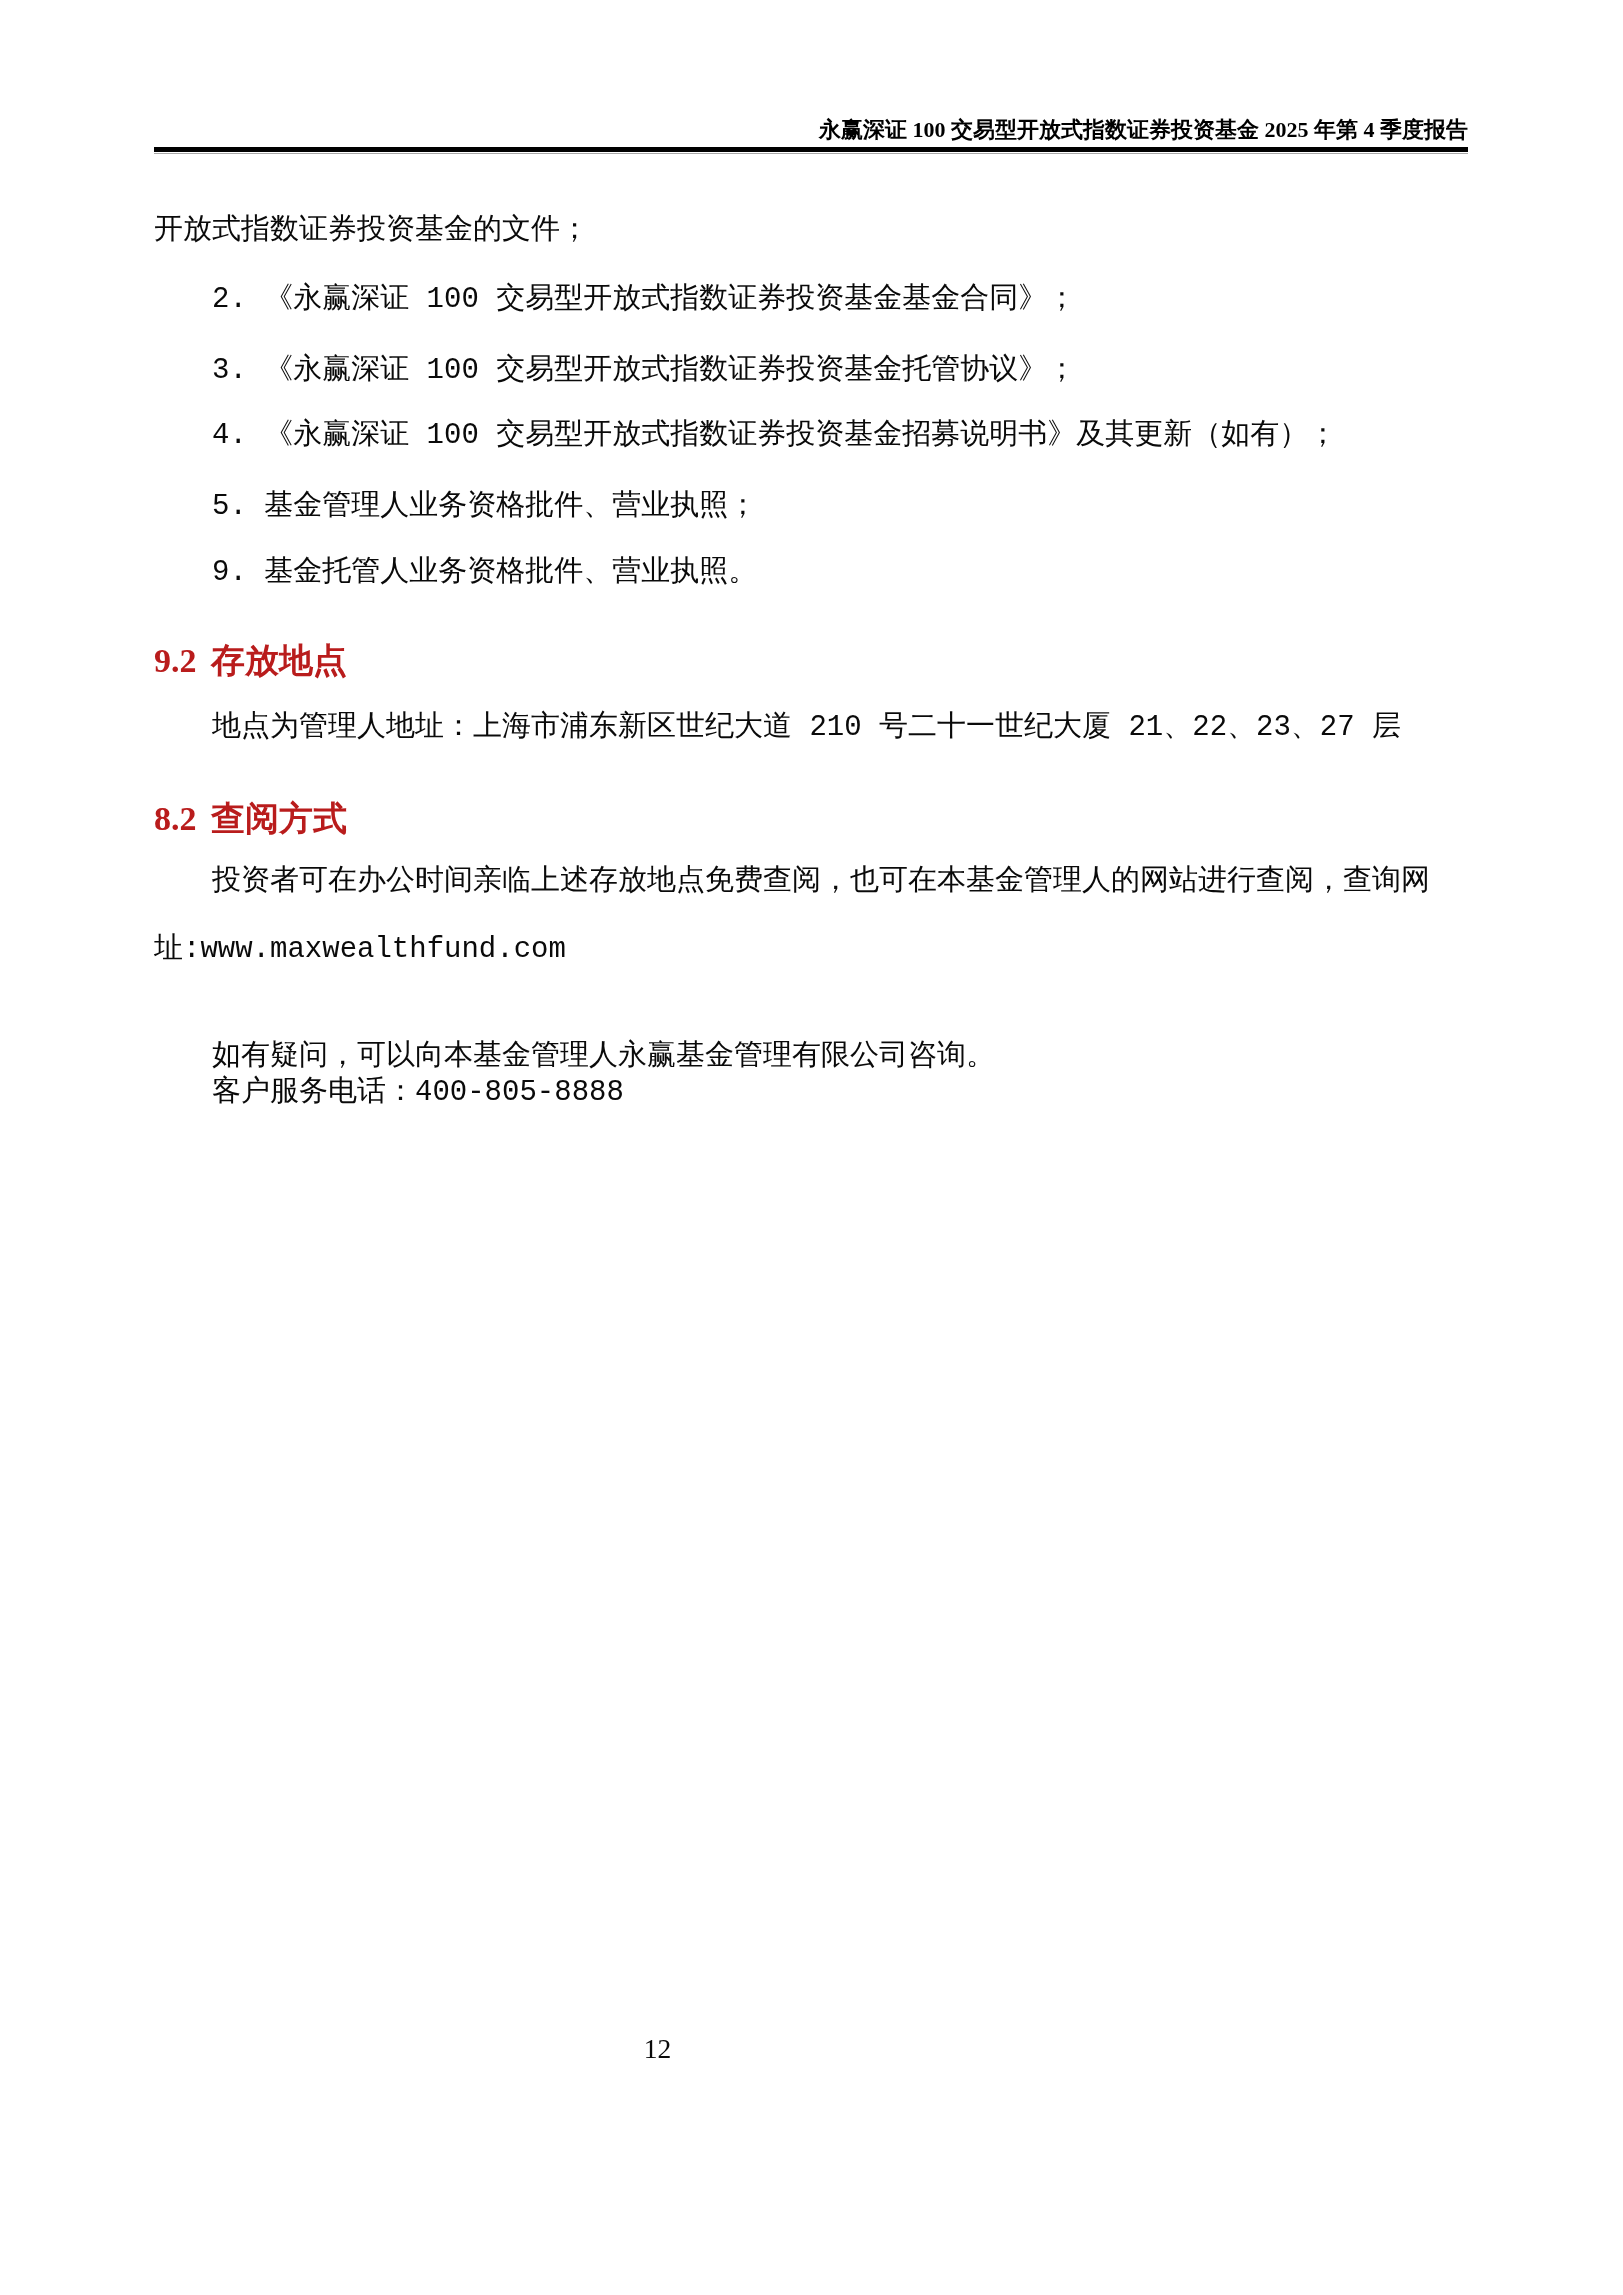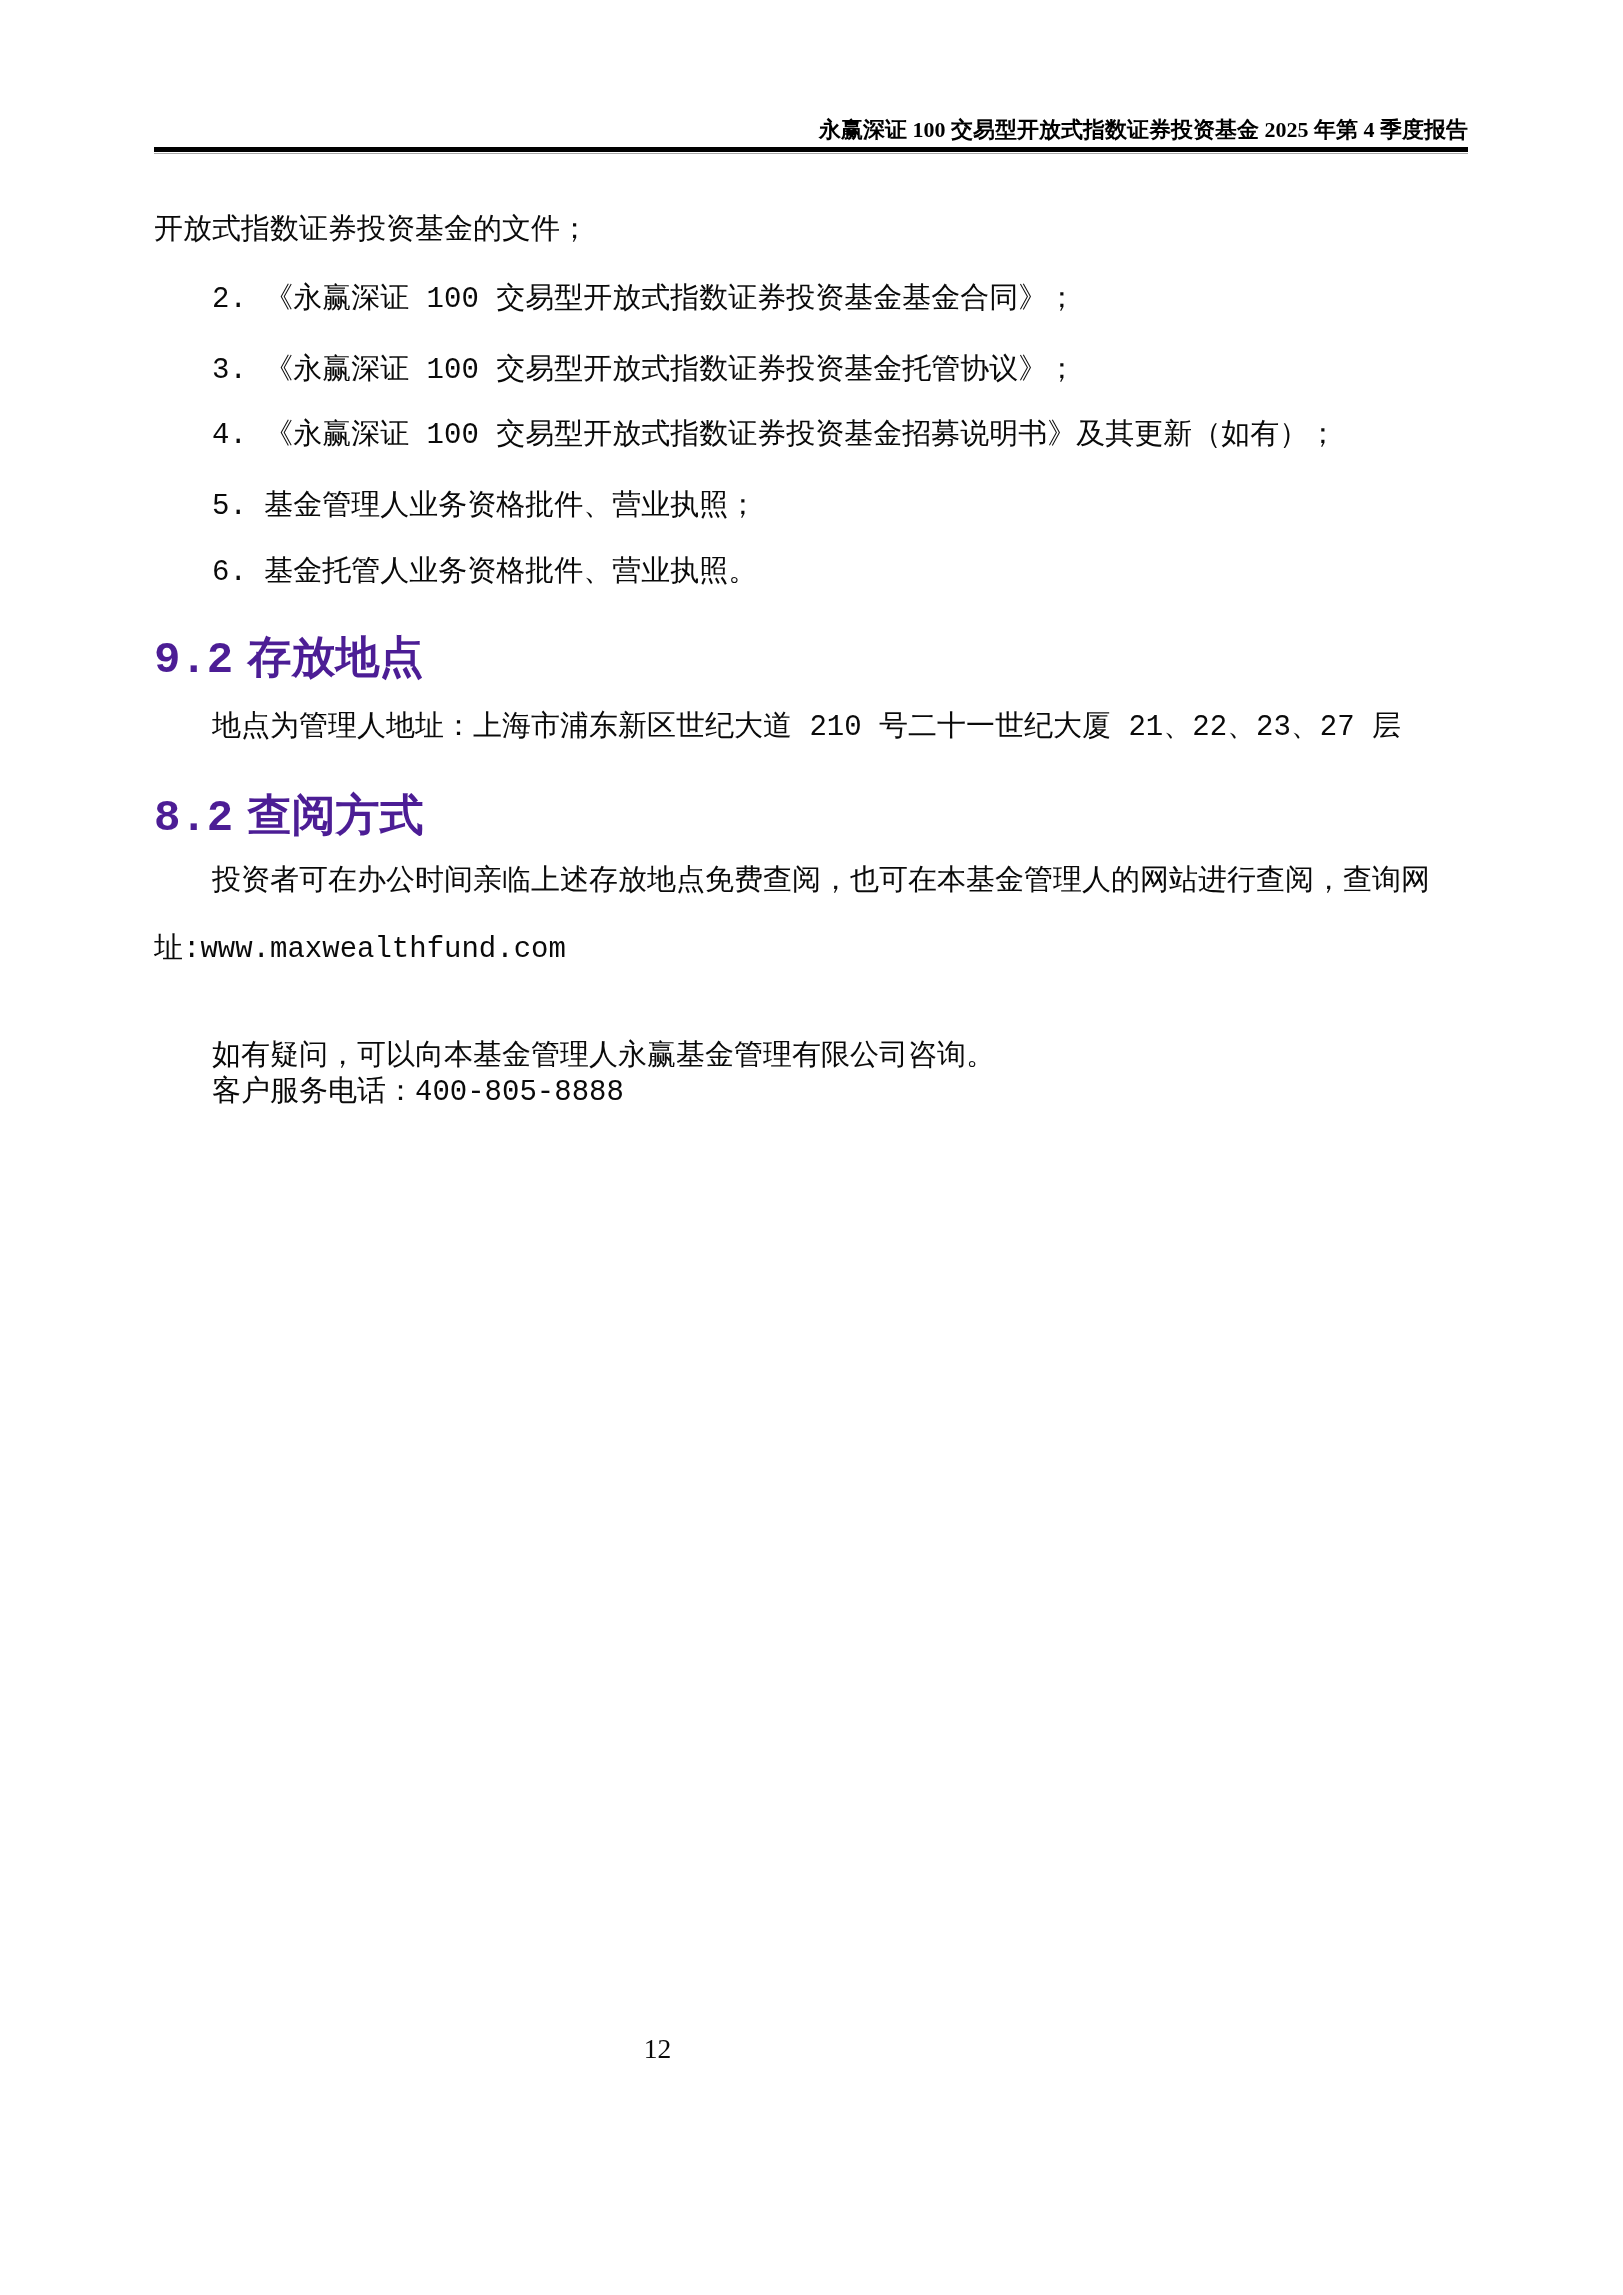--- a/index.html
+++ b/index.html
@@ -53,26 +53,26 @@
     color: #0a0a0a;
     font-family: Liberation Mono, monospace;
   }
   .indent {
     left: 212px;
   }
   .heading {
     position: absolute;
     left: 154px;
     margin: 0;
-    font-size: 44px;
+    font-size: 34px;
     line-height: 37px;
     font-weight: 700;
-    font-family: Liberation Mono, monospace;
+    font-family: Liberation Serif, serif;
     white-space: nowrap;
-    color: #4c1d95;
+    color: #b91c1c;
   }
   .heading .heading-title-span {
     margin-left: 14.4px;
   }
   .sig-line {
     position: absolute;
     left: 154px;
     width: 1314px;
     text-align: right;
     font-size: 29px;
@@ -104,21 +104,21 @@
   <div class="line" style="top:215px;">开放式指数证券投资基金的文件；</div>
 
   <div class="line indent" style="top:284px;">2. 《永赢深证 100 交易型开放式指数证券投资基金基金合同》；</div>
 
   <div class="line indent" style="top:355px;">3. 《永赢深证 100 交易型开放式指数证券投资基金托管协议》；</div>
 
   <div class="line indent" style="top:420px;">4. 《永赢深证 100 交易型开放式指数证券投资基金招募说明书》及其更新（如有）；</div>
 
   <div class="line indent" style="top:491px;">5. 基金管理人业务资格批件、营业执照；</div>
 
-  <div class="line indent" style="top:557px;">6. 基金托管人业务资格批件、营业执照。</div>
+  <div class="line indent" style="top:557px;">9. 基金托管人业务资格批件、营业执照。</div>
 
   <h2 class="heading" style="top:642px;">
     <span>9.2</span><span class="heading-title-span">存放地点</span>
   </h2>
 
   <div class="line indent" style="top:712px;">地点为管理人地址：上海市浦东新区世纪大道 210 号二十一世纪大厦 21、22、23、27 层</div>
 
   <h2 class="heading" style="top:800px;">
     <span>8.2</span><span class="heading-title-span">查阅方式</span>
   </h2>

